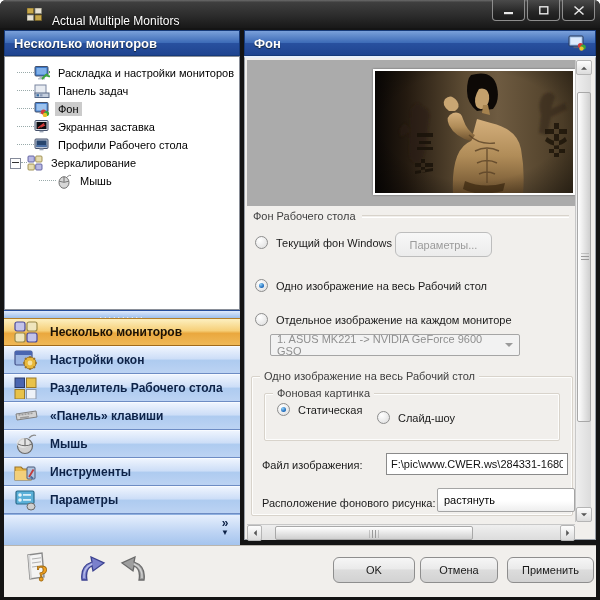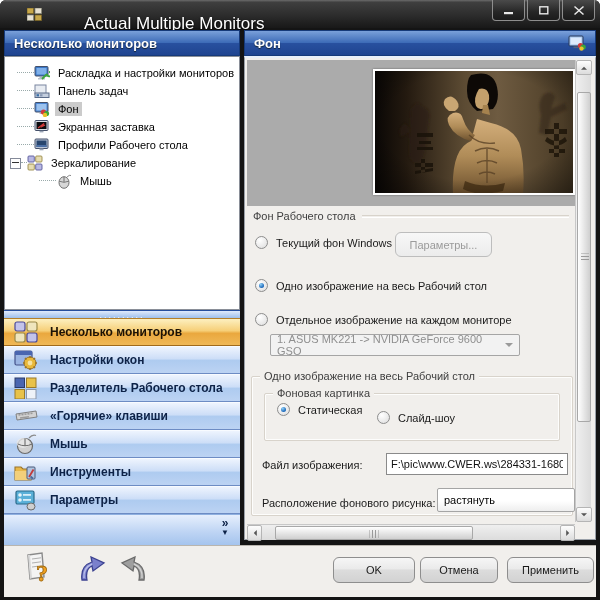--- a/index.html
+++ b/index.html
@@ -3,21 +3,21 @@
 <meta charset="utf-8">
 <style>
   html,body{margin:0;padding:0;width:600px;height:600px;overflow:hidden;
     font-family:"Liberation Sans","DejaVu Sans",sans-serif;-webkit-font-smoothing:antialiased;}
   .window{position:absolute;inset:0;background:#141414;border-radius:6px 6px 0 0;}
   
   .titlebar{position:absolute;left:0;top:0;right:0;height:28px;
     background:linear-gradient(180deg,#6b6b6b 0%,#3f3f3f 8%,#2c2c2c 55%,#181818 100%);
     border-radius:6px 6px 0 0;}
   .app-icon{position:absolute;left:27px;top:8px;width:15px;height:13px;}
-  .title-text{position:absolute;left:52px;top:14px;color:#ffffff;font-size:17px;text-shadow:0 1px 2px #000;margin-left:32px;}
+  .title-text{position:absolute;left:52px;top:14px;color:#ffffff;font-size:12px;text-shadow:0 1px 2px #000;}
   .winbtns{position:absolute;right:5px;top:0;display:flex;gap:2px;}
   .winbtn{width:31px;height:20px;background:linear-gradient(180deg,#4a4a4a,#262626 60%,#1b1b1b);
     border:1px solid #8e8e8e;border-top:none;border-radius:0 0 4px 4px;
     display:flex;align-items:center;justify-content:center;}
   
   .sidebar{position:absolute;left:4px;top:30px;width:236px;height:515px;background:#cfd6e2;}
   .pane-header{height:26px;background:linear-gradient(180deg,#7aa0da 0%,#3e6cb8 48%,#28509f 52%,#1f4490 100%);
     border:1px solid #163a7a;box-sizing:border-box;color:#fff;font-weight:bold;font-size:13px;
     display:flex;align-items:center;padding:0 9px;text-shadow:0 1px 1px #123;}
   .tree{position:absolute;left:0;top:26px;width:236px;height:254px;background:#ffffff;
@@ -264,21 +264,21 @@
           <path d="M2,9 L22,6 L23,12 L3,15 Z" fill="#d2d2d2" stroke="#808080" stroke-width="1"></path>
           <g fill="#9a9a9a">
             <rect x="4.5" y="9.2" width="2" height="1.6" transform="rotate(-8 5 10)"></rect>
             <rect x="7.5" y="8.8" width="2" height="1.6" transform="rotate(-8 8 9.6)"></rect>
             <rect x="10.5" y="8.4" width="2" height="1.6" transform="rotate(-8 11 9.2)"></rect>
             <rect x="13.5" y="8" width="2" height="1.6" transform="rotate(-8 14 8.8)"></rect>
             <rect x="16.5" y="7.6" width="2" height="1.6" transform="rotate(-8 17 8.4)"></rect>
             <rect x="6" y="11.6" width="9" height="1.6" transform="rotate(-8 10 12.4)"></rect>
           </g>
         </svg>
-        <span class="acc-label">«Горячие» клавиши</span>
+        <span class="acc-label">«Панель» клавиши</span>
       </div>
       <div class="acc-btn">
         <svg class="acc-icon" viewBox="0 0 24 22">
           <ellipse cx="11" cy="13" rx="7.5" ry="7.5" fill="#cfcfcf" stroke="#6a6a6a" stroke-width="1.2"></ellipse>
           <ellipse cx="9" cy="10" rx="6.5" ry="5" fill="#e8e8e8" opacity="0.8"></ellipse>
           <path d="M11,5.5 L11,13" stroke="#6a6a6a" stroke-width="1.1"></path>
           <path d="M3.8,11 Q11,14.5 18.2,11" stroke="#6a6a6a" stroke-width="1" fill="none"></path>
           <path d="M15,5 Q18.5,1 22,2.5" stroke="#8a8a8a" stroke-width="1.3" fill="none"></path>
         </svg>
         <span class="acc-label">Мышь</span>

